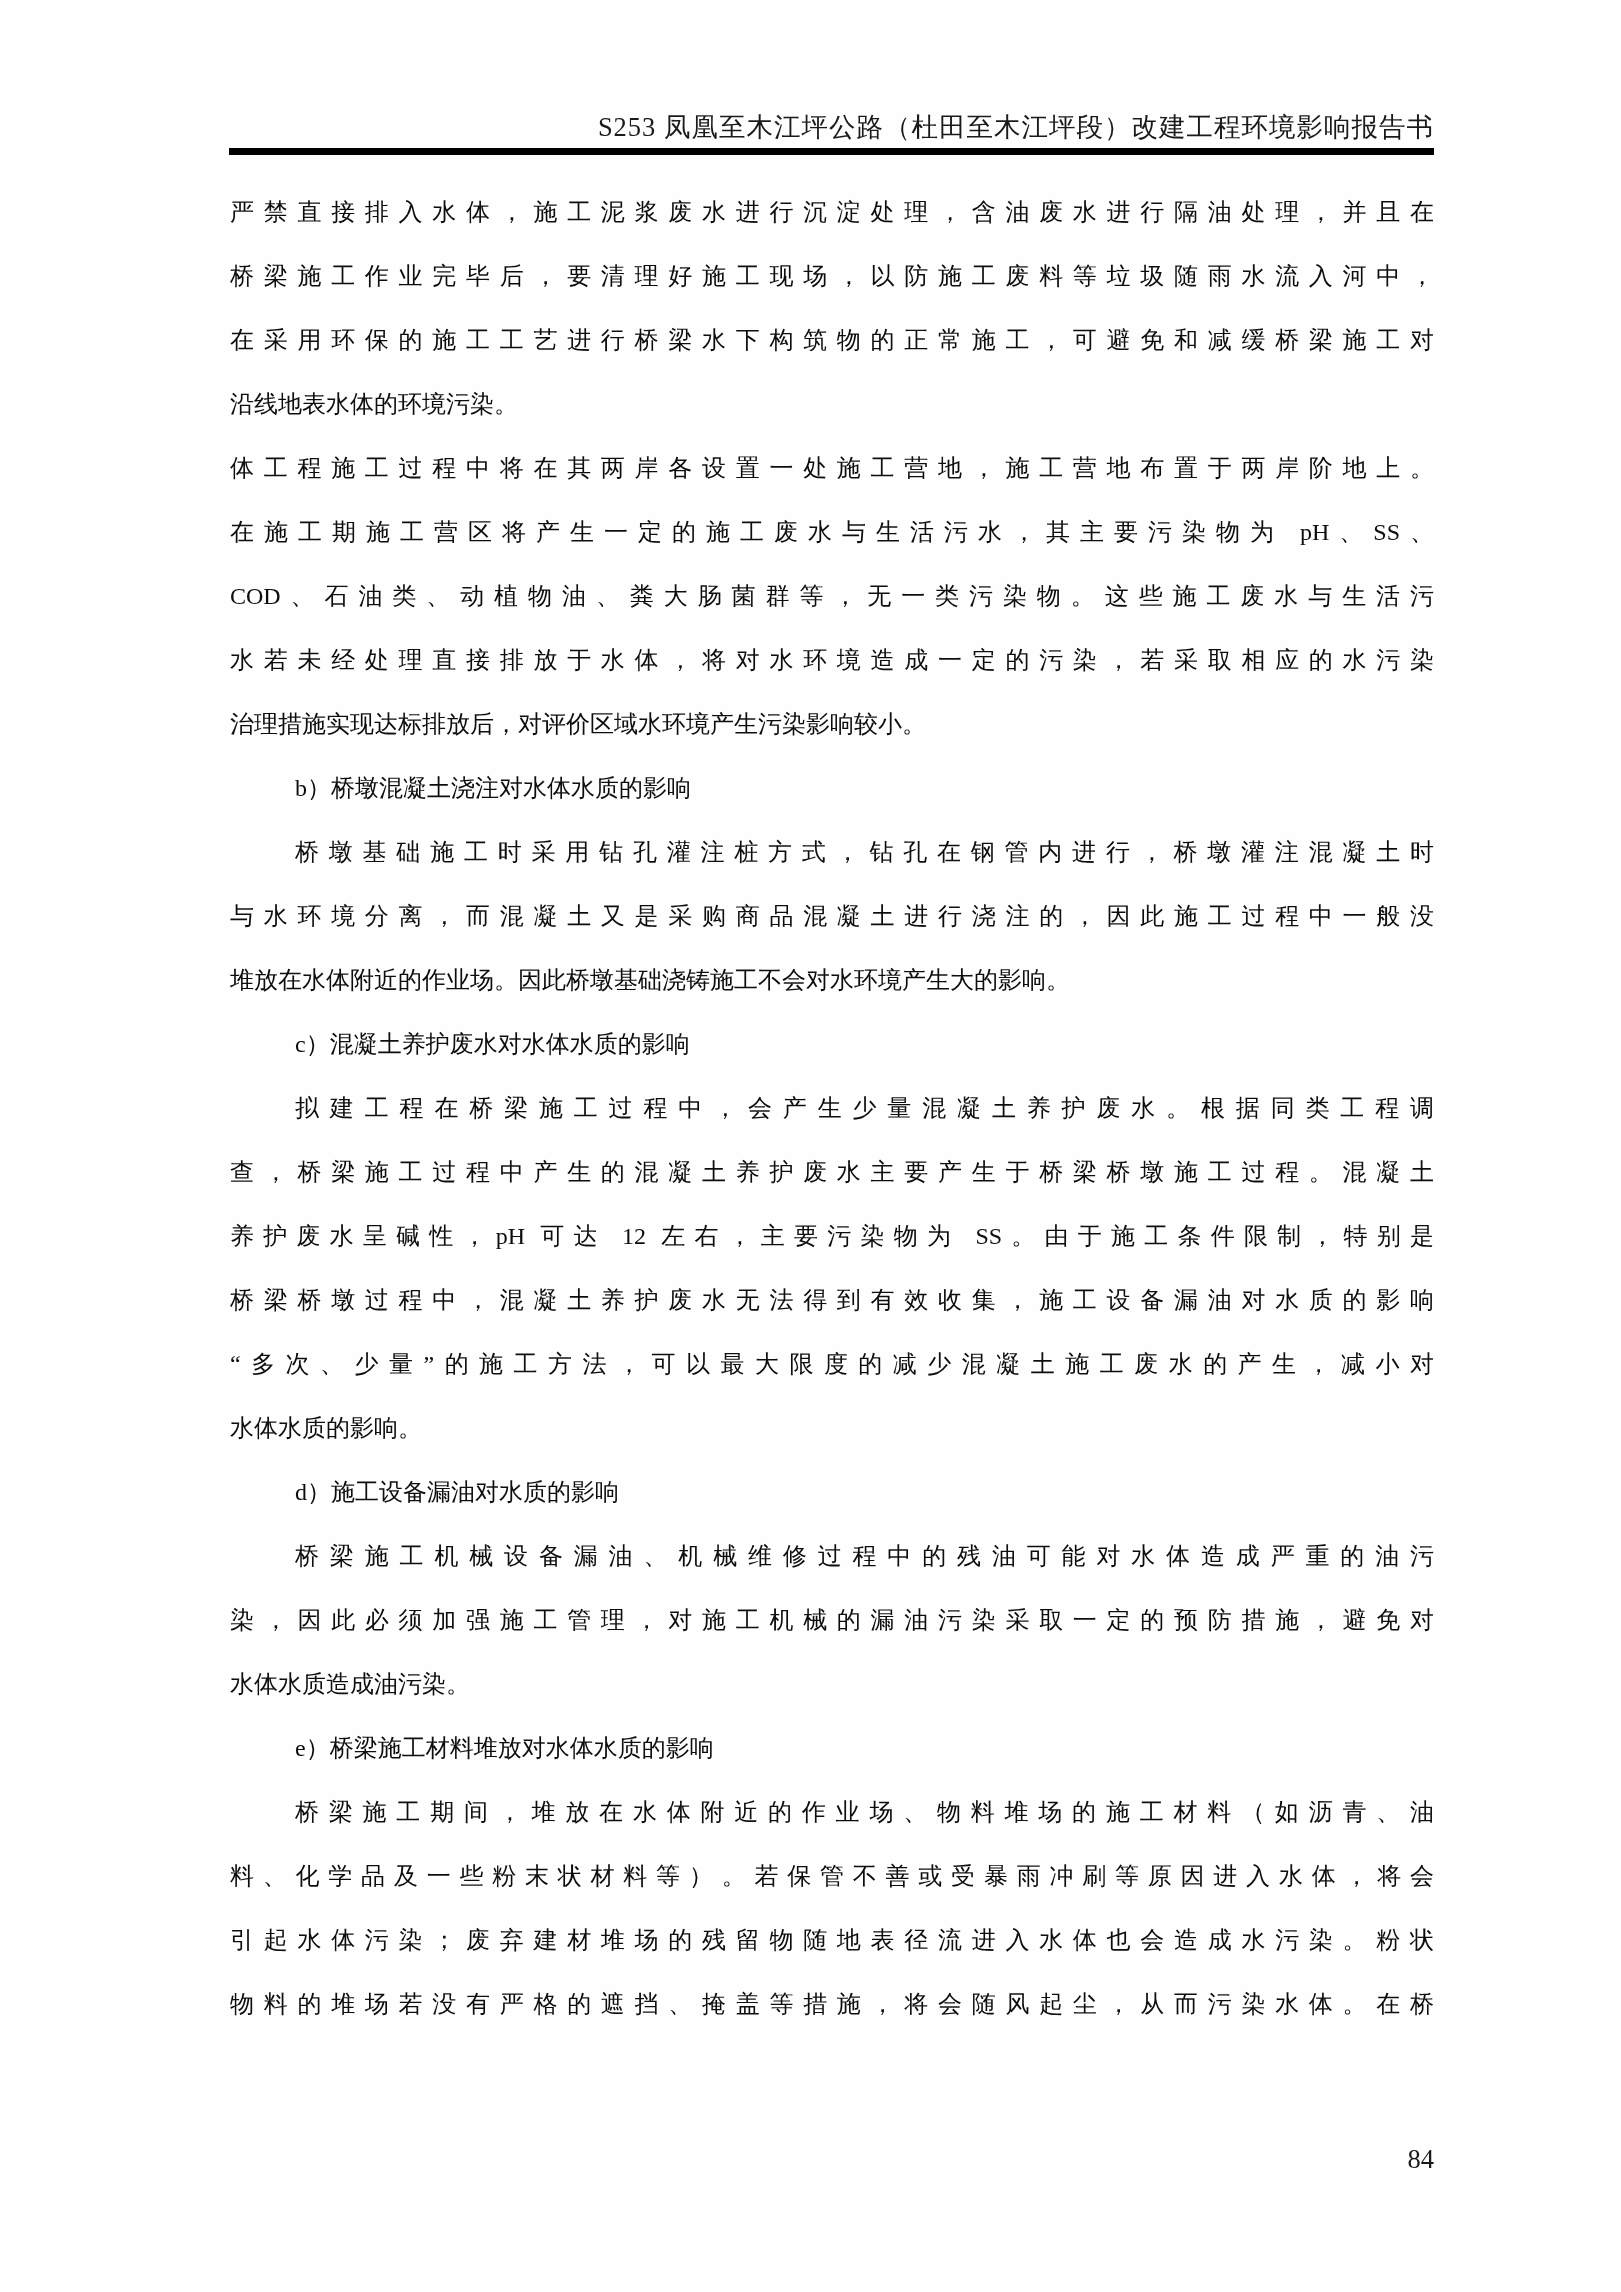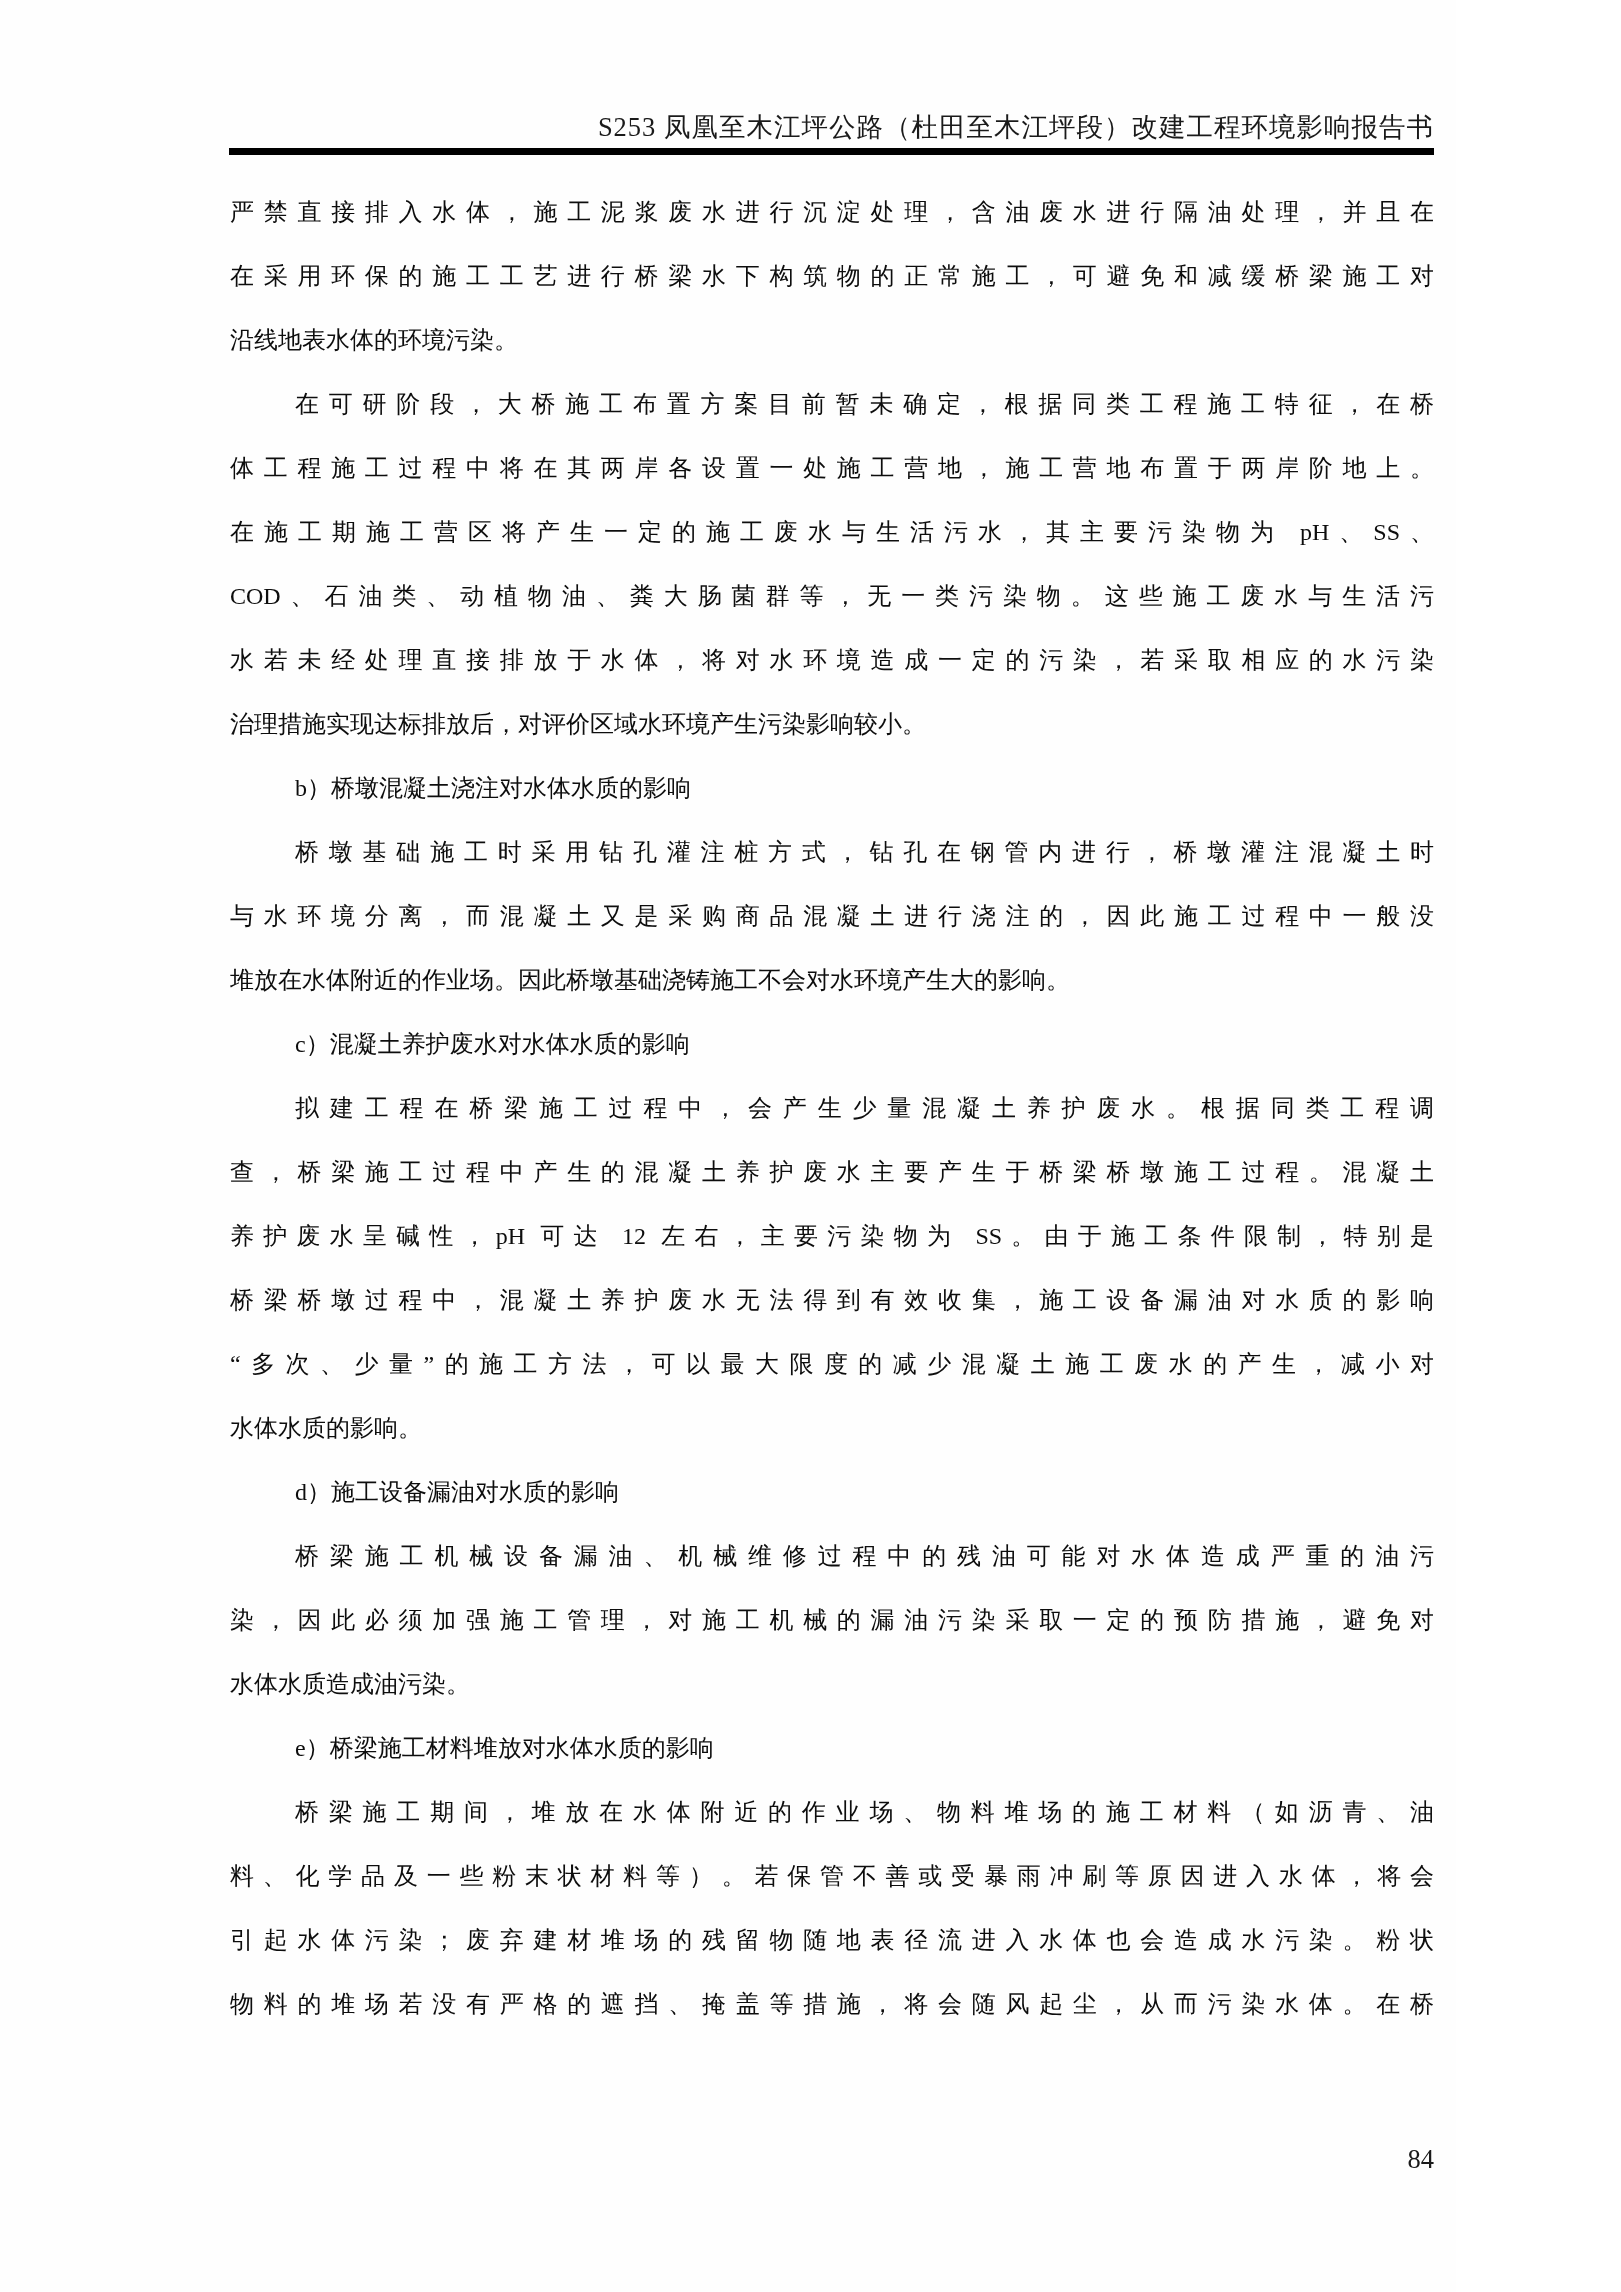--- a/index.html
+++ b/index.html
@@ -73,23 +73,23 @@
 <body>
 
 <div class="page">
   <div class="header">
     <span>S253 凤凰至木江坪公路（杜田至木江坪段）改建工程环境影响报告书</span>
   </div>
   <div class="header-rule"></div>
 
   <div class="doc-body" id="doc-body">
       <div class="line fill">严禁直接排入水体，施工泥浆废水进行沉淀处理，含油废水进行隔油处理，并且在</div>
+      <div class="line fill">桥梁施工作业完毕后，要清理好施工现场，以防施工废料等垃圾随雨水流入河中，</div>
       <div class="line fill">在采用环保的施工工艺进行桥梁水下构筑物的正常施工，可避免和减缓桥梁施工对</div>
       <div class="line">沿线地表水体的环境污染。</div>
-      <div class="line indent fill">在可研阶段，大桥施工布置方案目前暂未确定，根据同类工程施工特征，在桥</div>
       <div class="line fill">体工程施工过程中将在其两岸各设置一处施工营地，施工营地布置于两岸阶地上。</div>
       <div class="line fill">在施工期施工营区将产生一定的施工废水与生活污水，其主要污染物为 pH、SS、</div>
       <div class="line fill">COD、石油类、动植物油、粪大肠菌群等，无一类污染物。这些施工废水与生活污</div>
       <div class="line fill">水若未经处理直接排放于水体，将对水环境造成一定的污染，若采取相应的水污染</div>
       <div class="line">治理措施实现达标排放后，对评价区域水环境产生污染影响较小。</div>
       <div class="line indent">b）桥墩混凝土浇注对水体水质的影响</div>
       <div class="line indent fill">桥墩基础施工时采用钻孔灌注桩方式，钻孔在钢管内进行，桥墩灌注混凝土时</div>
       <div class="line fill">与水环境分离，而混凝土又是采购商品混凝土进行浇注的，因此施工过程中一般没</div>
       <div class="line">堆放在水体附近的作业场。因此桥墩基础浇铸施工不会对水环境产生大的影响。</div>
       <div class="line indent">c）混凝土养护废水对水体水质的影响</div>

